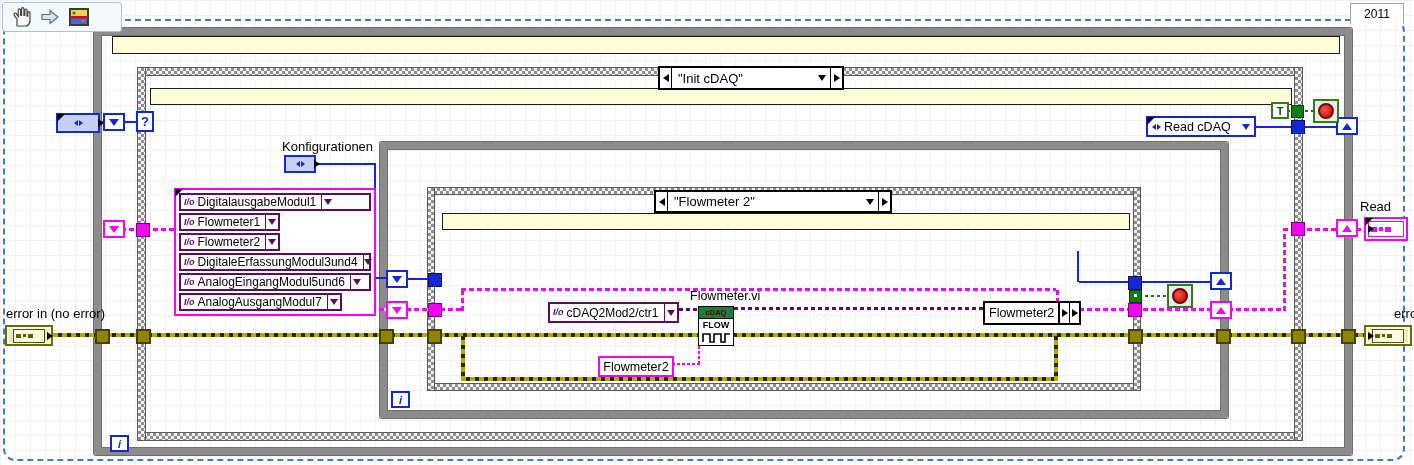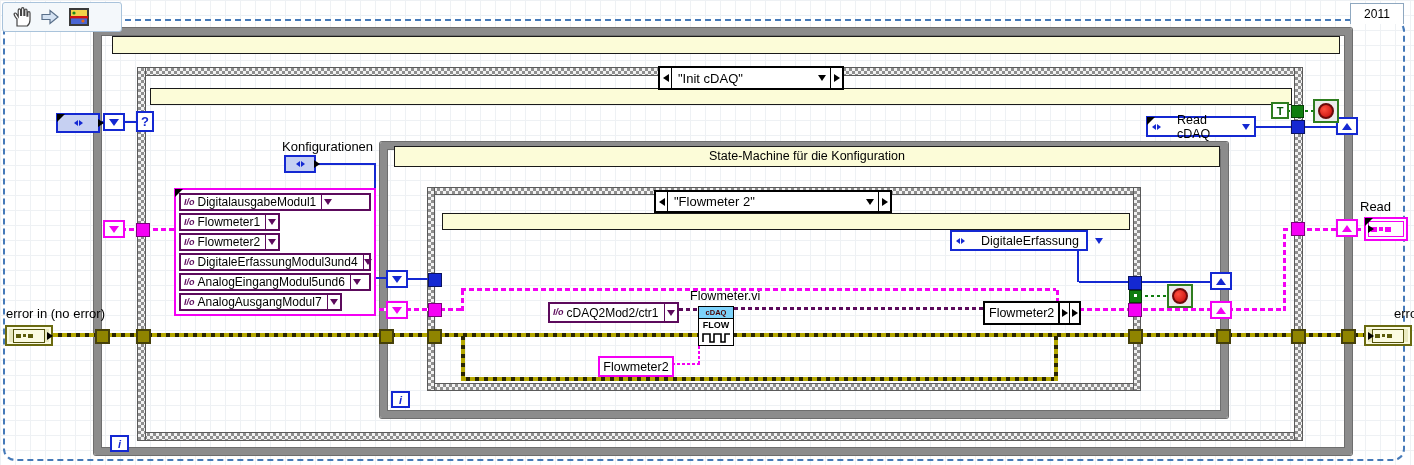--- a/index.html
+++ b/index.html
@@ -42,21 +42,21 @@
   .w-pinkd{height:3px;background:repeating-linear-gradient(90deg,#f400f4 0 5px,#ffffff 5px 8px);}
   .w-pinkd-v{width:3px;background:repeating-linear-gradient(0deg,#f400f4 0 5px,#ffffff 5px 8px);}
   .w-purp{height:3px;background:repeating-linear-gradient(90deg,#5c0a5c 0 4px,#ffffff 4px 7px);}
   .w-err{height:4px;background:repeating-linear-gradient(90deg,#b5a800 0 5px,#2a2600 5px 9px);}
   .w-err-v{width:4px;background:repeating-linear-gradient(0deg,#b5a800 0 5px,#2a2600 5px 9px);}
   .w-grn{height:2px;background:repeating-linear-gradient(90deg,#0f7d0f 0 3px,transparent 3px 6px);}
   .w-pinkdot{height:2px;background:repeating-linear-gradient(90deg,#f400f4 0 3px,transparent 3px 5px);}
   .w-pinkdot-v{width:2px;background:repeating-linear-gradient(0deg,#f400f4 0 3px,transparent 3px 5px);}
   
   .lbl{position:absolute;z-index:5;font-size:13px;white-space:nowrap;}
-  .enum{position:absolute;z-index:6;background:#fff;border:2px solid #1428d2;display:flex;align-items:center;gap:16px;padding:0 4px;font-size:12.5px;height:17px;}
+  .enum{position:absolute;z-index:6;background:#fff;border:2px solid #1428d2;display:flex;align-items:center;gap:3px;padding:0 4px;font-size:12.5px;height:17px;}
   .lr{display:flex;gap:1px;align-items:center;}
   .lr i{display:block;width:0;height:0;border-top:3px solid transparent;border-bottom:3px solid transparent;}
   .lr .a{border-right:4px solid #1428d2;}
   .lr .b{border-left:4px solid #1428d2;}
   .dd-blue{width:0;height:0;border-left:4px solid transparent;border-right:4px solid transparent;border-top:6px solid #1428d2;margin-left:auto;}
   .io{display:inline-flex;align-items:center;border:2px solid #5c0a5c;background:#fff;height:15px;font-size:12px;gap:3px;padding-left:3px;white-space:nowrap;}
   .io .g{color:#5c0a5c;font-size:9px;font-weight:bold;font-style:italic;line-height:1;}
   .io .ddc{align-self:stretch;display:flex;align-items:center;justify-content:center;width:12px;border-left:1px solid #5c0a5c;margin-left:2px;}
   .io .ddc i{width:0;height:0;border-left:4px solid transparent;border-right:4px solid transparent;border-top:6px solid #5c0a5c;}
   .cluster{position:absolute;z-index:5;border:2px solid #f400f4;background:#fff;display:flex;flex-direction:column;gap:2px;padding:3px;}
@@ -68,21 +68,21 @@
   .errt{position:absolute;z-index:7;width:44px;height:17px;border:2px solid #6a6a10;background:#e9e9c0;box-shadow:inset 0 0 0 2px #fbfbe2;display:flex;align-items:center;justify-content:center;}
   .errg{width:26px;height:10px;border:1px solid #52520a;background:#fbfbe2;display:flex;gap:2px;align-items:center;padding:1px 2px;}
   .errg b{display:block;width:5px;height:4px;background:#5c5c0a;}
   .errg s{display:block;width:3px;height:3px;background:#5c5c0a;}
   .taskt{position:absolute;z-index:7;width:40px;height:20px;border:2px solid #f400f4;background:#fff;display:flex;align-items:center;justify-content:center;}
   .taskg{width:30px;height:12px;border:1px solid #f400f4;display:flex;gap:2px;align-items:center;padding:1px 2px;}
   .taskg b{display:block;width:6px;height:5px;background:#f400f4;}
   .taskg s{display:block;width:4px;height:4px;background:#f400f4;}
   .bterm{position:absolute;z-index:7;background:#c6d0f2;border:2px solid #1428d2;display:flex;align-items:center;justify-content:center;gap:1px;}
   .vi{position:absolute;z-index:7;width:36px;height:40px;border:1px solid #000;background:#fff;box-sizing:border-box;display:flex;flex-direction:column;}
-  .vi .top{height:11px;background:#7dd3fc;color:#4a0000;font-size:7.5px;font-weight:bold;text-align:center;line-height:11px;border-bottom:1px solid #000;}
+  .vi .top{height:11px;background:#15803d;color:#4a0000;font-size:7.5px;font-weight:bold;text-align:center;line-height:11px;border-bottom:1px solid #000;}
   .vi .mid{font-size:9px;font-weight:bold;text-align:center;line-height:12px;}
   .stopb{position:absolute;z-index:7;width:22px;height:20px;border:2px solid #2f7d1f;background:#ececec;display:flex;align-items:center;justify-content:center;}
   .stopb .c{width:12px;height:12px;border-radius:50%;background:radial-gradient(circle at 35% 35%,#ff5040,#c00808);border:2px solid #6a0a0a;}
   .tconst{position:absolute;z-index:7;width:14px;height:13px;border:2px solid #2f7d1f;background:#fff;color:#0a5a0a;font-weight:bold;font-size:11px;display:flex;align-items:center;justify-content:center;}
   .reg{position:absolute;z-index:7;display:flex;border:2px solid #000;background:#fff;height:20px;align-items:stretch;font-size:12.5px;}
   .reg .txt{padding:0 4px;display:flex;align-items:center;}
   .reg .cells{display:flex;border-left:2px solid #000;}
   .reg .cell{width:9px;display:flex;align-items:center;justify-content:center;}
   .reg .cell + .cell{border-left:1px solid #000;}
   .strc{position:absolute;z-index:7;border:2px solid #f400f4;background:#fff;font-size:12.5px;display:flex;align-items:center;justify-content:center;}
@@ -135,21 +135,20 @@
       </span>
     <span class="txt">"Init cDAQ"</span>
     <span class="t-d" style="margin-right:4px;"></span>
     <span class="endcap capR">
         <span class="t-r"></span>
       </span>
   </div>
   <div class="band" style="left:150px;top:88px;width:1140px;height:15px;"></div>
 
   <div class="loopring" style="left:380px;top:142px;width:834px;height:262px;"></div>
-  <div class="band" style="left:394px;top:146px;width:824px;height:19px;text-align:center;font-size:12.5px;line-height:19px;">State-Machine für die Konfiguration</div>
   <div class="iterm" style="left:391px;top:391px;">i</div>
 
   <div class="checker" style="left:428px;top:188px;width:712px;height:6px;"></div>
   <div class="checker" style="left:428px;top:384px;width:712px;height:6px;"></div>
   <div class="checker" style="left:428px;top:188px;width:6px;height:202px;"></div>
   <div class="checker" style="left:1134px;top:188px;width:6px;height:202px;"></div>
   <div class="seltab" style="left:654px;top:190px;width:234px;height:19px;">
     <span class="endcap capL">
         <span class="t-l"></span>
       </span>
@@ -339,28 +338,20 @@
     <span class="cells">
       <span class="cell">
           <span class="t-r"></span>
         </span>
       <span class="cell">
           <span class="t-r"></span>
         </span>
     </span>
   </div>
 
-  <div class="enum" style="left:950px;top:230px;width:126px;">
-    <span class="lr">
-        <i class="a"></i>
-        <i class="b"></i>
-      </span>
-    <span>DigitaleErfassung</span>
-    <span class="dd-blue"></span>
-  </div>
 
   <div class="stopb" style="left:1167px;top:284px;">
       <span class="c"></span>
     </div>
 
   <div class="enum" style="left:1146px;top:116px;width:98px;">
     <span class="fold"></span>
     <span class="lr">
         <i class="a"></i>
         <i class="b"></i>

